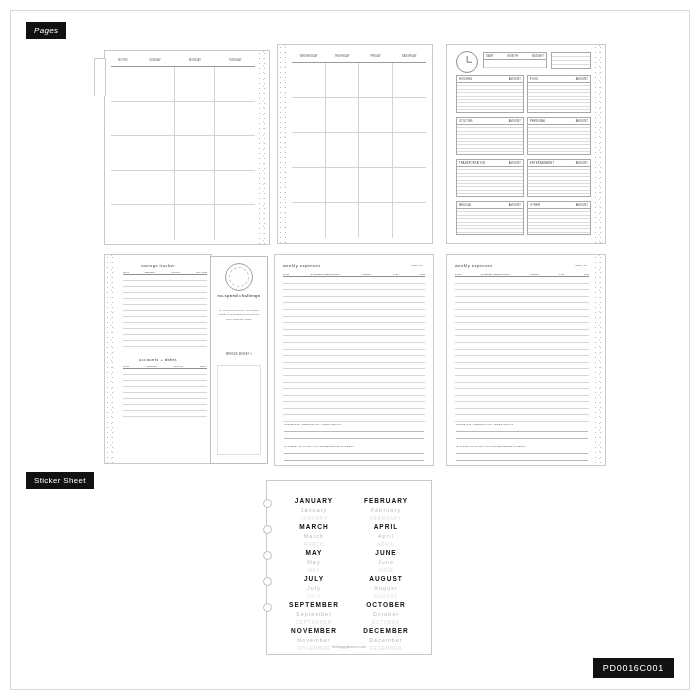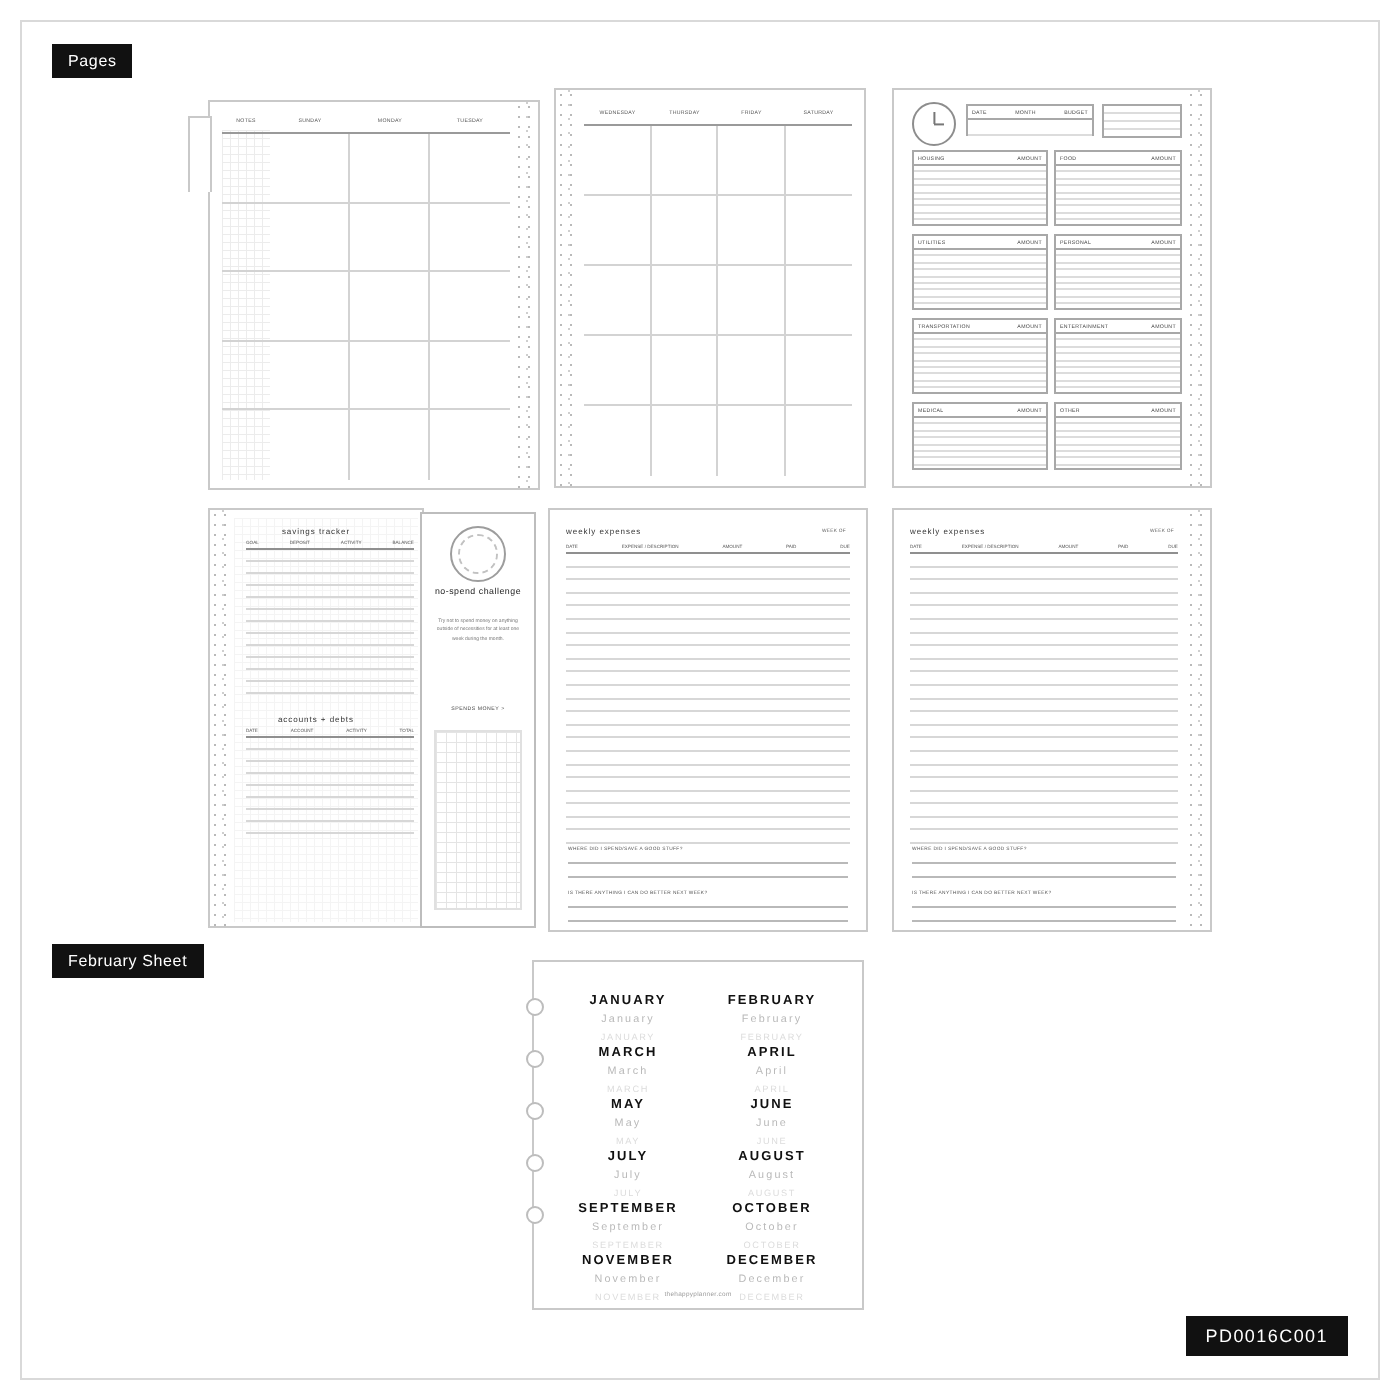--- a/index.html
+++ b/index.html
@@ -10,21 +10,21 @@
   }
   .page-frame{
     position:absolute;left:10px;top:10px;width:680px;height:680px;
     border:1px solid #d9d9d9;box-sizing:border-box;background:#fff;
   }
   .tag{
     position:absolute;background:#111;color:#fff;font-size:8px;
     letter-spacing:.04em;padding:4px 8px;box-sizing:border-box;
     font-family:"Liberation Sans", sans-serif;
   }
-  #tag-pages{left:26px;top:22px;}
+  #tag-pages{left:26px;top:22px;font-style:italic;}
   #tag-sticker{left:26px;top:472px;}
   #code-badge{right:26px;bottom:22px;background:#111;color:#fff;font-size:9px;padding:5px 10px;letter-spacing:.08em;}
 
   .sheet{
     position:absolute;background:#fff;border:1px solid #c9c9c9;box-sizing:border-box;
     overflow:hidden;
   }
   .tabstub{
     position:absolute;background:#fff;border:1px solid #c9c9c9;border-bottom:none;
     box-sizing:border-box;
@@ -135,21 +135,21 @@
     transform:translate(0,-50%);
   }
   .footnote{position:absolute;font-size:2.4px;letter-spacing:.08em;color:#555;text-transform:uppercase;}
 </style>
 </head>
 <body>
 
 <div class="page-frame"></div>
 
 <div class="tag" id="tag-pages">Pages</div>
-<div class="tag" id="tag-sticker">February Sheet</div>
+<div class="tag" id="tag-sticker">Sticker Sheet</div>
 <div class="tag" id="code-badge">PD0016C001</div>
 
 <div class="sheet" id="cal-left" style="left:104px;top:50px;width:166px;height:195px;">
   <div class="dotband right"></div>
   <div class="gridfill" style="left:6px;top:14px;width:24px;bottom:4px;"></div>
 
   <div class="cal" style="left:6px;top:8px;right:14px;bottom:4px;grid-template-columns:24px 1fr 1fr 1fr;grid-template-rows:8px repeat(5,1fr);">
     <div class="hcell">NOTES</div>
     <div class="hcell">SUNDAY</div>
     <div class="hcell">MONDAY</div>

